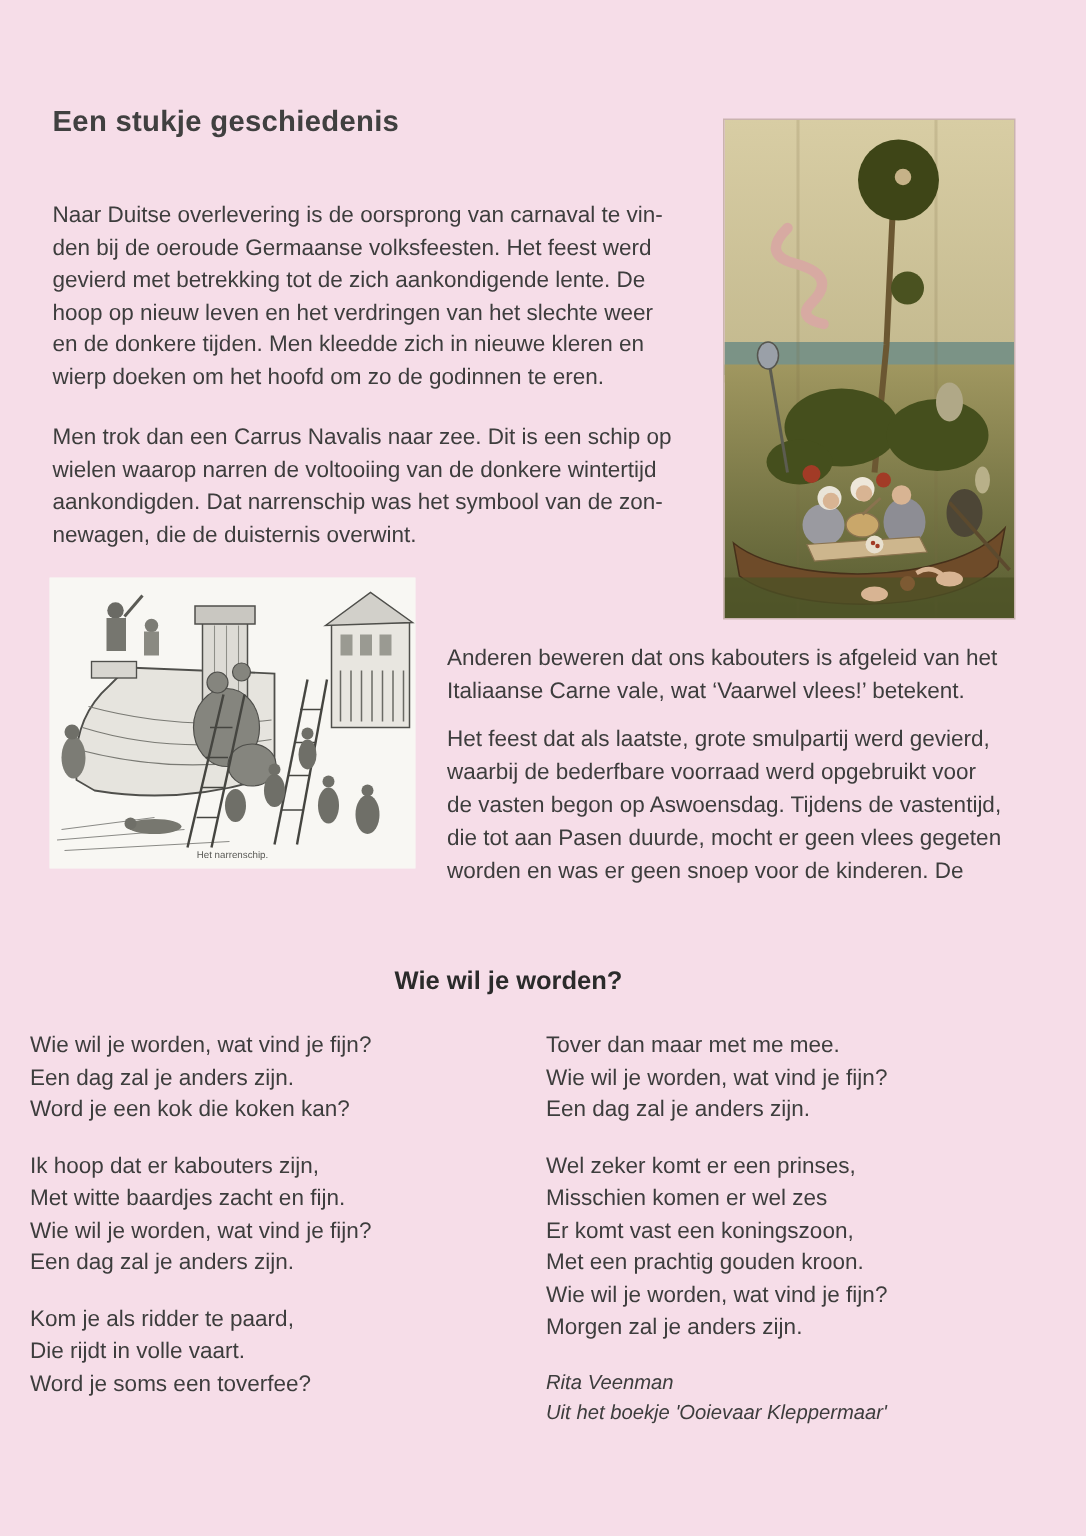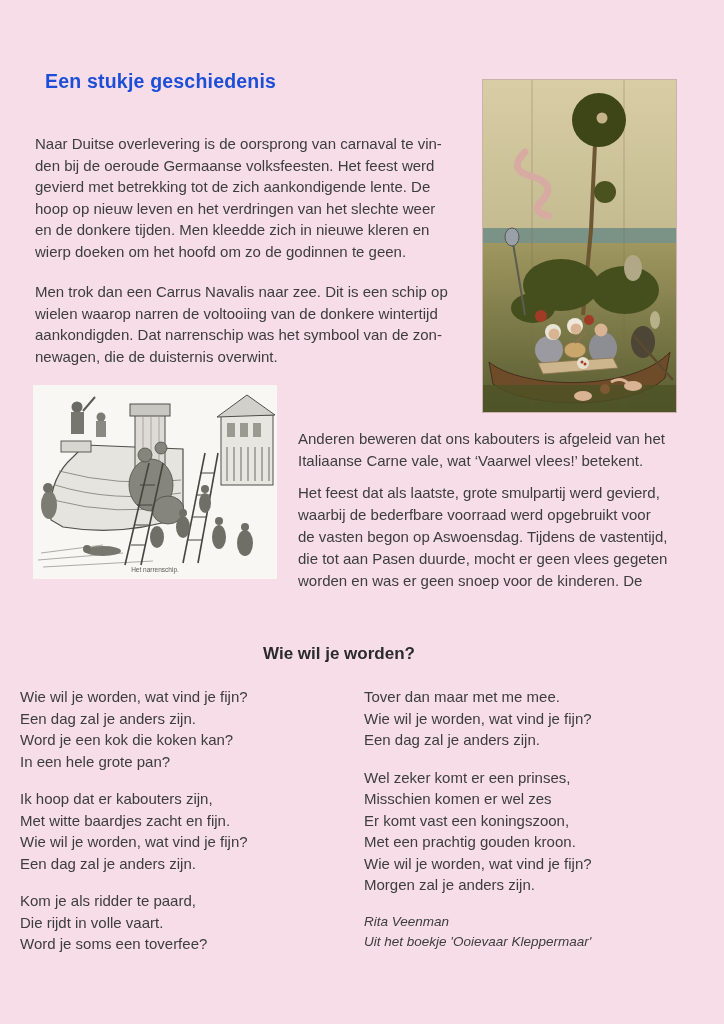--- a/index.html
+++ b/index.html
@@ -4,22 +4,22 @@
 <style>
   html,body { margin:0; padding:0; background:#f6dde8; }
   .page {
     position:relative; width:724px; height:1024px;
     background:#f6dde8; overflow:hidden;
     font-family:"Liberation Sans", sans-serif;
     color:#3d3d3d;
   }
   .abs { position:absolute; }
   .heading {
-    left:45px; top:70px;
-    font-size:19.5px; font-weight:bold; color:#1d4ed8;
+    left:35px; top:70px;
+    font-size:19.5px; font-weight:bold; color:#404040;
     letter-spacing:0.2px; white-space:nowrap;
   }
   .bodytext { font-size:15px; line-height:21.5px; white-space:nowrap; }
   .bodytext div { white-space:nowrap; }
   .para1 { left:35px; top:133px; }
   .para2 { left:35px; top:281px; }
   .rightcol { left:298px; top:428px; font-size:15px; line-height:22px; white-space:nowrap; }
   .rightcol .gap { margin-top:10px; }
   .em { }
   .poem-title {
@@ -106,21 +106,21 @@
       <circle cx="122" cy="309" r="5" fill="#7d5a33"></circle>
     </svg>
   </div>
 
   <div class="abs bodytext para1">
       <div>Naar Duitse overlevering is de oorsprong van carnaval te vin-</div>
       <div>den bij de oeroude Germaanse volksfeesten. Het feest werd</div>
       <div>gevierd met betrekking tot de zich aankondigende lente. De</div>
       <div>hoop op nieuw leven en het verdringen van het slechte weer</div>
       <div>en de donkere tijden. Men kleedde zich in nieuwe kleren en</div>
-      <div>wierp doeken om het hoofd om zo de godinnen te geen.</div>
+      <div>wierp doeken om het hoofd om zo de godinnen te eren.</div>
     </div>
 
   <div class="abs bodytext para2">
     <div><span>Men trok dan een </span><span class="em">Carrus Navalis</span><span> naar zee. Dit is een schip op</span></div>
     <div>
         <div>wielen waarop narren de voltooiing van de donkere wintertijd</div>
         <div>aankondigden. Dat narrenschip was het symbool van de zon-</div>
         <div>newagen, die de duisternis overwint.</div>
       </div>
   </div>
@@ -217,21 +217,20 @@
       </div>
   </div>
 
   <div class="abs poem-title">Wie wil je worden?</div>
 
   <div class="abs poem-col poem-col-left">
     <div class="stanza">
         <div>Wie wil je worden, wat vind je fijn?</div>
         <div>Een dag zal je anders zijn.</div>
         <div>Word je een kok die koken kan?</div>
-        <div>In een hele grote pan?</div>
       </div>
     <div class="stanza">
         <div>Ik hoop dat er kabouters zijn,</div>
         <div>Met witte baardjes zacht en fijn.</div>
         <div>Wie wil je worden, wat vind je fijn?</div>
         <div>Een dag zal je anders zijn.</div>
       </div>
     <div class="stanza">
         <div>Kom je als ridder te paard,</div>
         <div>Die rijdt in volle vaart.</div>

